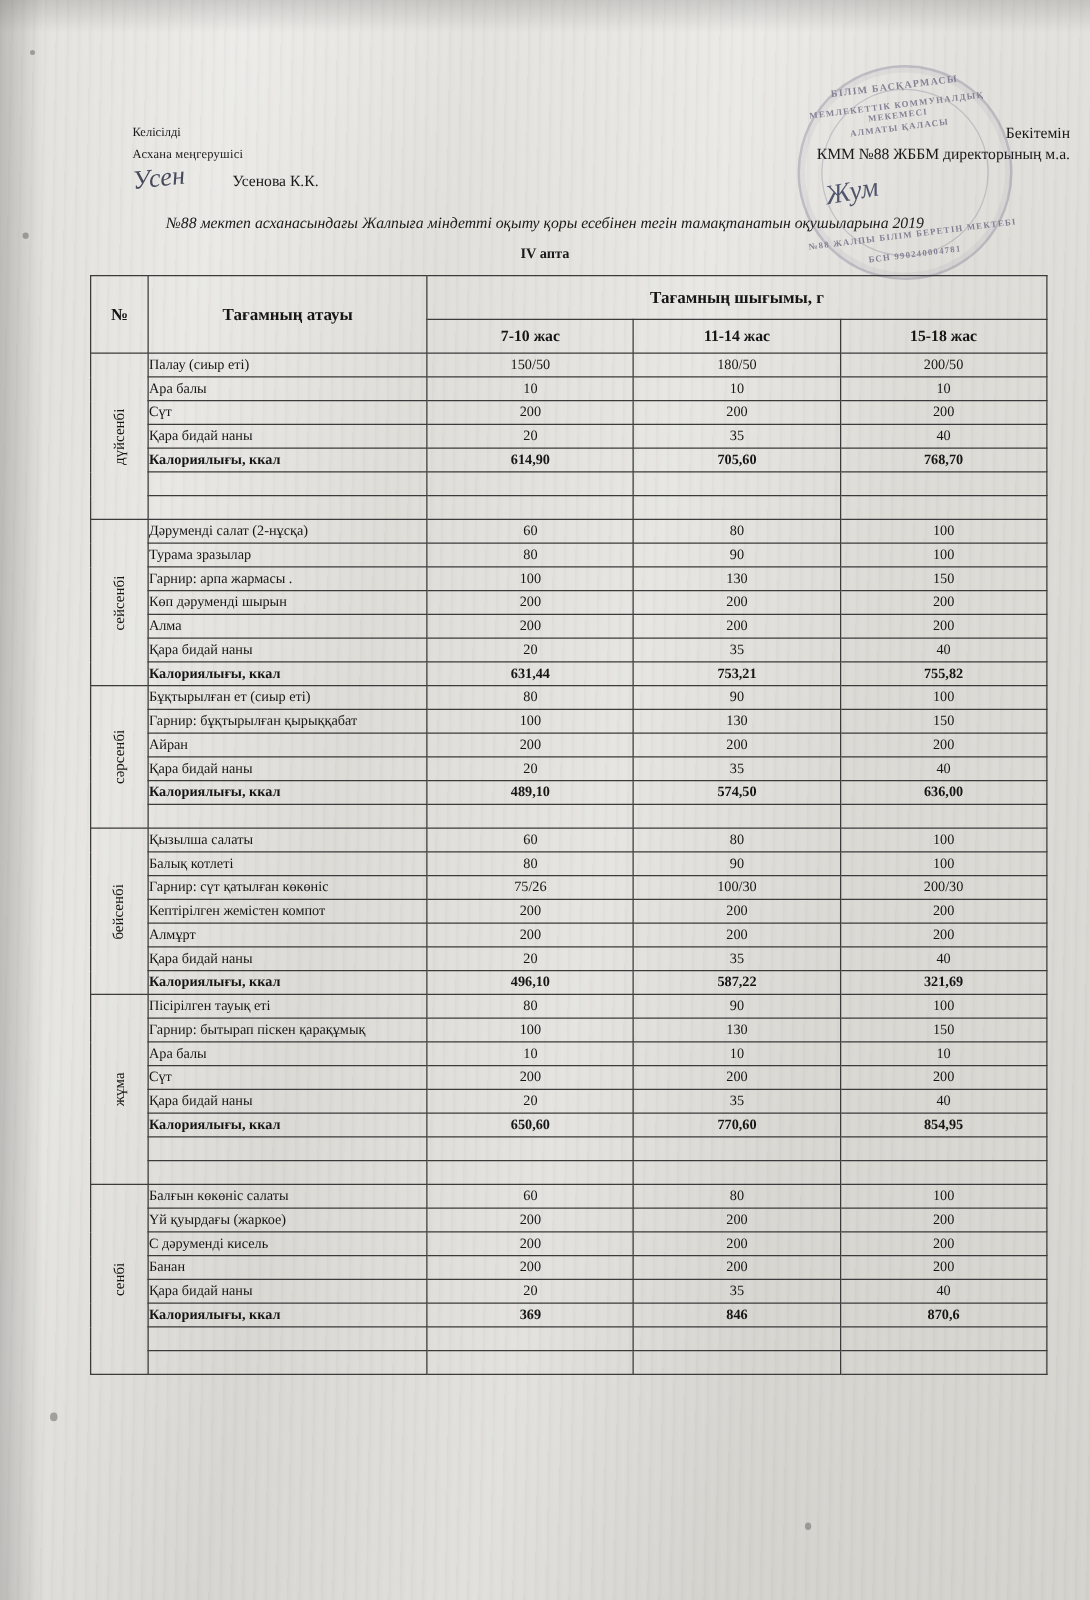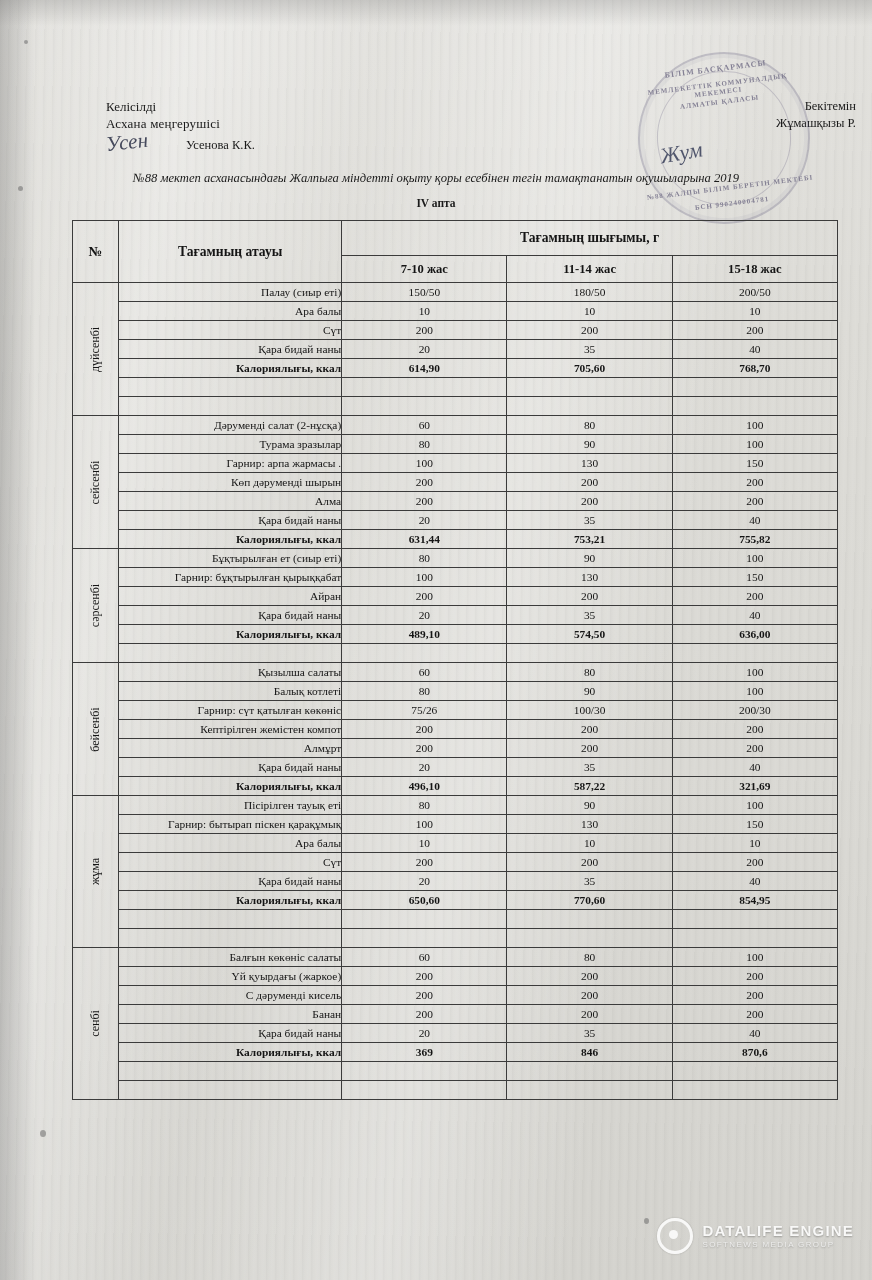--- a/index.html
+++ b/index.html
@@ -27,21 +27,21 @@
     position:absolute;left:0;top:0;width:34px;height:100%;
     background:linear-gradient(90deg, rgba(90,90,90,0.28), rgba(150,150,150,0.02));
   }
   .edge-top{
     position:absolute;left:0;top:0;height:26px;width:100%;
     background:linear-gradient(180deg, rgba(90,90,90,0.22), rgba(150,150,150,0.0));
   }
 
   
   .hdr{position:absolute;left:0;top:0;width:872px;}
-  .approve-left{position:absolute;left:106px;top:98px;font-size:13px;line-height:17px;}
+  .approve-left{position:absolute;left:106px;top:98px;font-size:10px;line-height:17px;}
   .approve-left .ln2{letter-spacing:.2px;}
   .sig-left{
     position:absolute;left:106px;top:130px;
     font-family:"Liberation Serif",serif;font-style:italic;font-size:21px;
     color:#2a2f45;transform:rotate(-6deg);opacity:.85;
   }
   .name-left{position:absolute;left:186px;top:138px;font-size:12.5px;}
 
   .approve-right{position:absolute;left:566px;top:98px;font-size:12.5px;line-height:17px;text-align:right;width:290px;}
   .approve-right .r1{margin-left:0;}
@@ -102,21 +102,21 @@
     white-space:nowrap;
   }
   td.dayv span{
     display:inline-block;
     transform:rotate(-90deg);
     transform-origin:center;
   }
   td.dish{
     padding:1px 4px 1px 8px;
     height:18px;
-    text-align:right;
+    text-align:left;
   }
   td.val{
     width:167px;text-align:center;height:18px;
   }
   td.val.c2{width:167px;}
   td.val.c3{width:167px;}
   tr.kcal td{font-weight:bold;margin-left:28px;}
   tr.spacer td{height:18px;}
 
   
@@ -151,21 +151,21 @@
   <div class="hdr">
     <div class="approve-left">
       <div>Келісілді</div>
       <div class="ln2">Асхана меңгерушісі</div>
     </div>
     <div class="sig-left">Усен</div>
     <div class="name-left">Усенова К.К.</div>
 
     <div class="approve-right">
       <div class="r1">Бекітемін</div>
-      <div>Жұмашқызы Р.</div>
+      <div>КММ №88 ЖББМ  директорының м.а.</div>
     </div>
     <div class="sig-right">Жум</div>
 
     <div class="stamp">
       <div class="ring-text">
         <div class="rt t1">БІЛІМ БАСҚАРМАСЫ</div>
         <div class="rt t2">МЕМЛЕКЕТТІК КОММУНАЛДЫҚ МЕКЕМЕСІ</div>
         <div class="rt t3">АЛМАТЫ ҚАЛАСЫ</div>
         <div class="rt t4">№88 ЖАЛПЫ БІЛІМ БЕРЕТІН МЕКТЕБІ</div>
         <div class="rt t5">БСН 990240004781</div>
@@ -452,20 +452,13 @@
         </tr>
         <tr class="spacer">
           <td class="dish"></td>
           <td class="val c1"></td>
           <td class="val c2"></td>
           <td class="val c3"></td>
         </tr>
       </tbody>
   </table>
 
-  <div class="wm">
-    <div class="wm-logo"></div>
-    <div class="wm-text">
-      <div class="t1">DATALIFE ENGINE</div>
-      <div class="t2">SOFTNEWS MEDIA GROUP</div>
-    </div>
-  </div>
 </div>
 
 </body></html>

